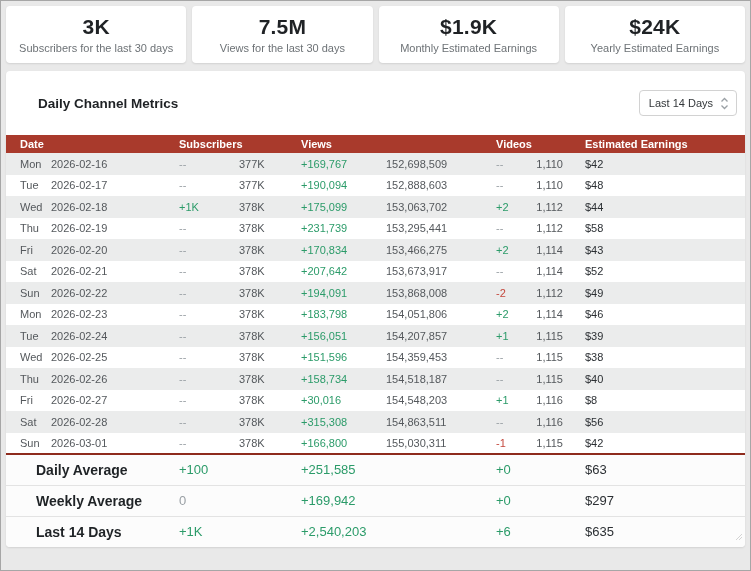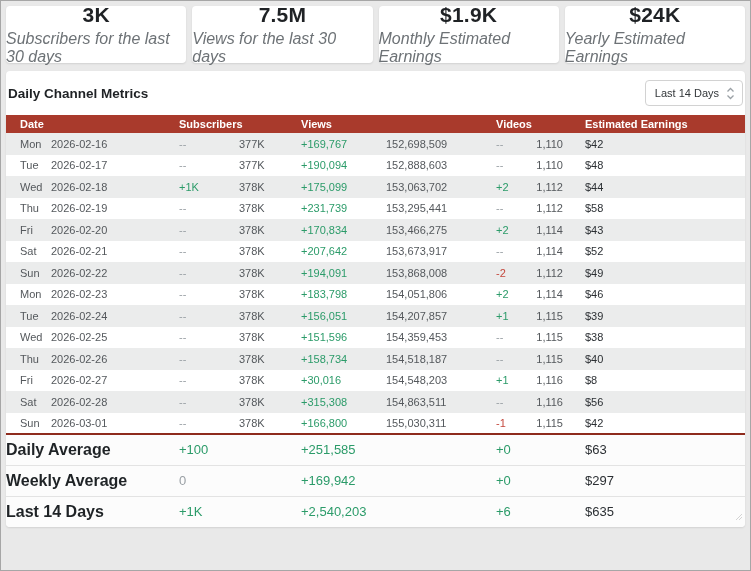--- a/index.html
+++ b/index.html
@@ -21,34 +21,35 @@
     flex: 1;
     background: #ffffff;
     border-radius: 4px;
     box-shadow: 0 1px 2px rgba(0,0,0,0.10);
     height: 57px;
     display: flex; flex-direction: column;
     align-items: center; justify-content: center;
     gap: 3px;
   }
   .stat-value { font-size: 21px; font-weight: bold; color: #1f2225; letter-spacing: 0.2px; }
-  .stat-label { font-size: 16px; color: #6d7276; font-style: italic; }
+  .stat-label { font-size: 11px; color: #6d7276; }
   
   .panel {
     margin-top: 8px;
     background: #ffffff;
     border-radius: 4px;
     box-shadow: 0 1px 2px rgba(0,0,0,0.10);
     overflow: hidden;
     position: relative;
   }
   .panel-header {
-    height: 44px;
+    height: 64px;
     display: flex; align-items: center; justify-content: space-between;
-    padding: 0 2px;
+    padding: 0 8px;
+    margin-left: 24px;
   }
   .panel-title { font-size: 13.5px; font-weight: bold; color: #1f2225; }
   .select {
     height: 26px; min-width: 88px;
     border: 1px solid #d2d2d2; border-radius: 4px;
     background: #fff;
     display: flex; align-items: center; justify-content: space-between;
     padding: 0 7px 0 9px; gap: 7px;
     font-size: 11px; color: #33373a;
     cursor: pointer;
@@ -77,21 +78,21 @@
   td.day { padding-left: 14px; }
   td.num-r { text-align: right; padding-right: 12px; }
   td.earn { padding-left: 10px; color: #2b2f33; }
   .pos { color: #2b9b69; }
   .neg { color: #c4473c; }
   .muted { color: #9aa0a5; }
   
   #summary td { height: 31px; background: #fcfcfc; font-size: 13px; }
   #summary tr:first-of-type td { border-top: 2px solid #8e2b1d; }
   #summary tr:not(:last-of-type) td { border-bottom: 1px solid #e3e3e3; }
-  #summary td.slabel { padding-left: 0; font-weight: bold; color: #1f2326; font-size: 16px; }
+  #summary td.slabel { padding-left: 30px; font-weight: bold; color: #1f2326; font-size: 14px; }
   #summary td.earn { font-weight: normal; }
   .grip {
     position: absolute; right: 2px; bottom: 2px;
     opacity: 0.55; cursor: nwse-resize;
   }
 </style>
 </head>
 <body>
 
 <div class="screen">

